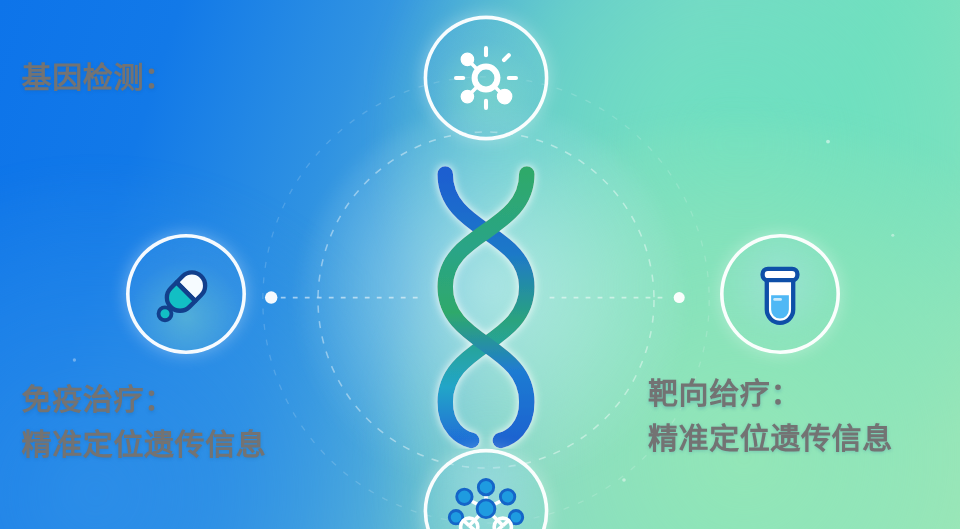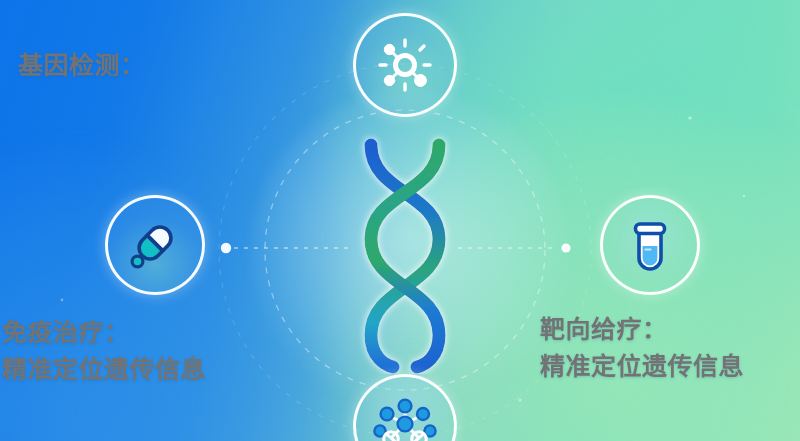--- a/index.html
+++ b/index.html
@@ -122,21 +122,21 @@
     position: absolute;
     color: #737373;
     font-weight: 700;
     font-size: 25px;
     line-height: 37px;
     letter-spacing: 0.5px;
     white-space: nowrap;
     text-shadow: 0 1px 3px rgba(12,80,150,0.22);
   }
   .txt-gene     { left: 18px;  top: 47px;  }
-  .txt-immune   { left: 2px;  top: 316px; font-family: Liberation Mono, monospace; }
+  .txt-immune   { left: 18px;  top: 316px; }
   .txt-targeted { left: 540px; top: 311px; }
   .txt .line { display: block; }
 </style>
 </head>
 <body>
 
 <div id="stage">
 
   <div class="bg-base"></div>
   <div class="bg-glow-tr"></div>

